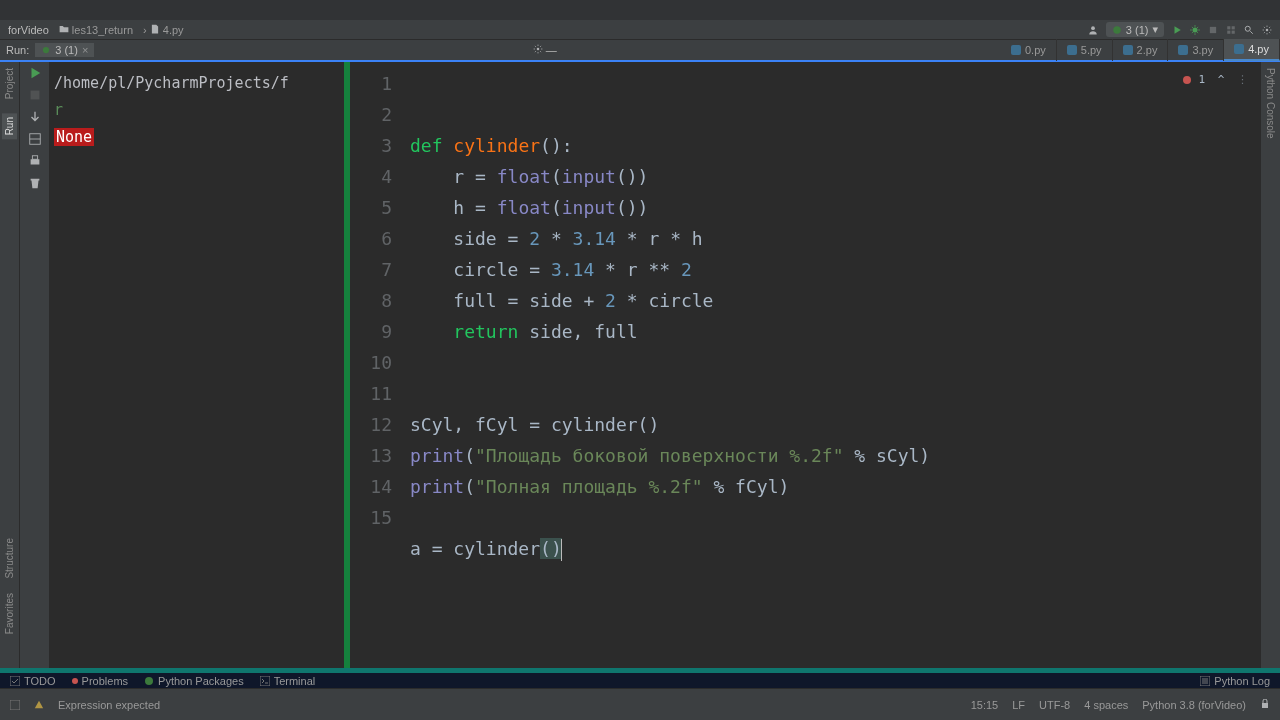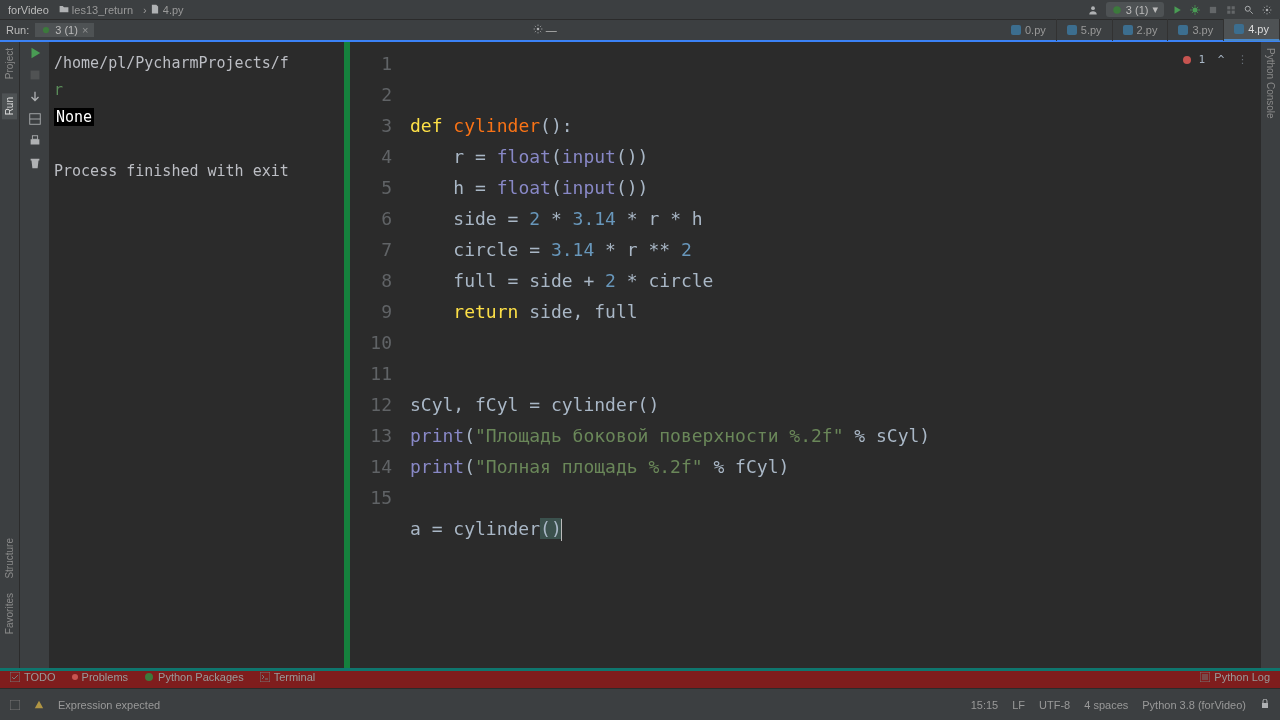--- a/index.html
+++ b/index.html
@@ -1,55 +1,55 @@
 <!DOCTYPE html>
 <html><head>
 <meta charset="utf-8">
 <style>
 * { margin:0; padding:0; box-sizing:border-box; }
 body { font-family:sans-serif; font-size:12px; background:#313335; color:#bbb; width:1280px; height:720px; overflow:hidden; display:flex; flex-direction:column; }
-.menubar { height:20px; background:#3c3f41; display:flex; align-items:center; padding:0 8px; gap:10px; font-size:11px; border-bottom:1px solid #2b2b2b; }
+.menubar { height:20px; background:#3c3f41; display:flex; align-items:center; padding:0 8px; gap:10px; font-size:11px; border-bottom:1px solid #2b2b2b;margin-top:20px; }
 .menubar .proj { color:#bbb; }
 .menubar .bc { color:#999; }
 .menubar .right { margin-left:auto; display:flex; align-items:center; gap:8px; }
 .chip { background:#4e5254; border-radius:3px; padding:1px 6px; display:flex; align-items:center; gap:4px; font-size:11px; }
 .ico-sm { width:10px; height:10px; fill:#afb1b3; }
 .green  { fill:#499c54; }
 .toolbar2 { height:22px; background:#3c3f41; border-bottom:2px solid #3b82f6; display:flex; align-items:center; font-size:11px; }
 .run-lbl { padding:0 6px; color:#bbb; }
 .runcfg { background:#4e5254; padding:1px 6px; display:flex; align-items:center; gap:4px; }
 .tabs { display:flex; margin-left:auto; height:22px; }
 .tab { padding:0 10px; height:22px; display:flex; align-items:center; gap:4px; color:#999; border-right:1px solid #323232; cursor:pointer; }
 .tab.active { background:#4e5254; border-bottom:2px solid #4a88c7; color:#ddd; }
 .tab .pyicon { width:10px;height:10px; fill:#a9b7c6; }
 .body { flex:1; display:flex; min-height:0; }
 .left-rail { width:20px; background:#3c3f41; border-right:1px solid #2b2b2b; display:flex; flex-direction:column; align-items:center; padding-top:6px; gap:14px; font-size:10px; color:#8a8a8a; }
 .left-rail .vlabel { writing-mode:vertical-rl; transform:rotate(180deg); cursor:pointer; }
 .left-rail .sel { background:#4e5254; padding:4px 2px; color:#ddd; }
 .tool-col { width:30px; background:#3c3f41; border-right:1px solid #2b2b2b; display:flex; flex-direction:column; align-items:center; padding-top:4px; gap:8px; }
 .tool-col svg { width:14px; height:14px; }
 .run-pane { width:300px; background:#2b2b2b; border-right:6px solid #15803d; padding:8px 4px; font-family:monospace; font-size:15px; line-height:1.8; color:#bcbec4; overflow:hidden; white-space:nowrap; }
-.run-pane .none { background:#000000; color:#fff; padding:0 2px; }
+.run-pane .none { background:#b91c1c; color:#fff; padding:0 2px; }
 .run-pane .r { color:#5a8c59; }
 .editor-wrap { flex:1; display:flex; flex-direction:column; min-width:0; }
 .ed { flex:1; display:flex; background:#2b2b2b; font-family:monospace; font-size:18px; line-height:31px; }
 .gutter { width:60px; text-align:right; padding-right:18px; color:#606366; user-select:none; padding-top:6px; }
 .code { flex:1; padding-top:6px; white-space:pre; color:#a9b7c6; position:relative; }
-.kw { color:#fde047; }
+.kw { color:#22c55e; }
 .fn { color:#f97316; }
 .bi { color:#8888c6; }
 .num { color:#6897bb; }
 .str { color:#6a8759; }
 .paren-hl { background:#3b514d; }
 .cur { display:inline-block; width:1px; height:22px; background:#bbb; vertical-align:middle; margin-left:-1px; }
 .corner { position:absolute; top:2px; right:12px; display:flex; align-items:center; gap:6px; font-size:11px; }
 .corner .err-dot { width:8px;height:8px;border-radius:50%;background:#c75450;display:inline-block;margin-right:2px;}
 .right-rail { width:20px; background:#3c3f41; border-left:1px solid #2b2b2b; display:flex; justify-content:center; padding-top:6px; font-size:10px; color:#8a8a8a; }
 .right-rail .vlabel { writing-mode:vertical-rl; cursor:pointer; }
-.bottom1 { height:20px; background:#7f1d1d; border-top:3px solid #0f766e; display:flex; align-items:flex-start; gap:16px; padding:0 10px; font-size:11px; color:#999; }
+.bottom1 { height:20px; background:#0f172a; border-top:5px solid #0f766e; display:flex; align-items:center; gap:16px; padding:0 10px; font-size:11px; color:#999; }
 .bottom1 .item { display:flex; align-items:center; gap:4px; cursor:pointer; }
 .bottom1 .right { margin-left:auto; }
 .status { height:32px; background:#3c3f41; display:flex; align-items:center; padding:12px 10px; gap:14px; font-size:11px; color:#999; border-top:1px solid #2b2b2b; }
 .status .right { margin-left:auto; display:flex; gap:14px; }
 .sq { width:10px; height:10px; fill:#afb1b3; }
 .warn { fill:#b09544; }
 .dotred { width:6px;height:6px;border-radius:50%;background:#c75450;display:inline-block;}
 </style>
 </head>
 <body>
@@ -176,21 +176,20 @@
     <svg viewBox="0 0 16 16" style="fill:#afb1b3">
         <path d="M4 5h8l-1 9H5zM3 3h10v2H3z"></path>
       </svg>
   </div>
 
   <div class="run-pane">
     <div>/home/pl/PycharmProjects/f</div>
     <div class="r">r</div>
     <div><span class="none">None</span></div>
     <div>&nbsp;</div>
-    <div>Process finished with exit</div>
   </div>
 
   <div class="editor-wrap">
     <div class="ed">
       <div class="gutter">
         <div>1</div>
           <div>2</div>
           <div>3</div>
         <div>4</div>
           <div>5</div>

